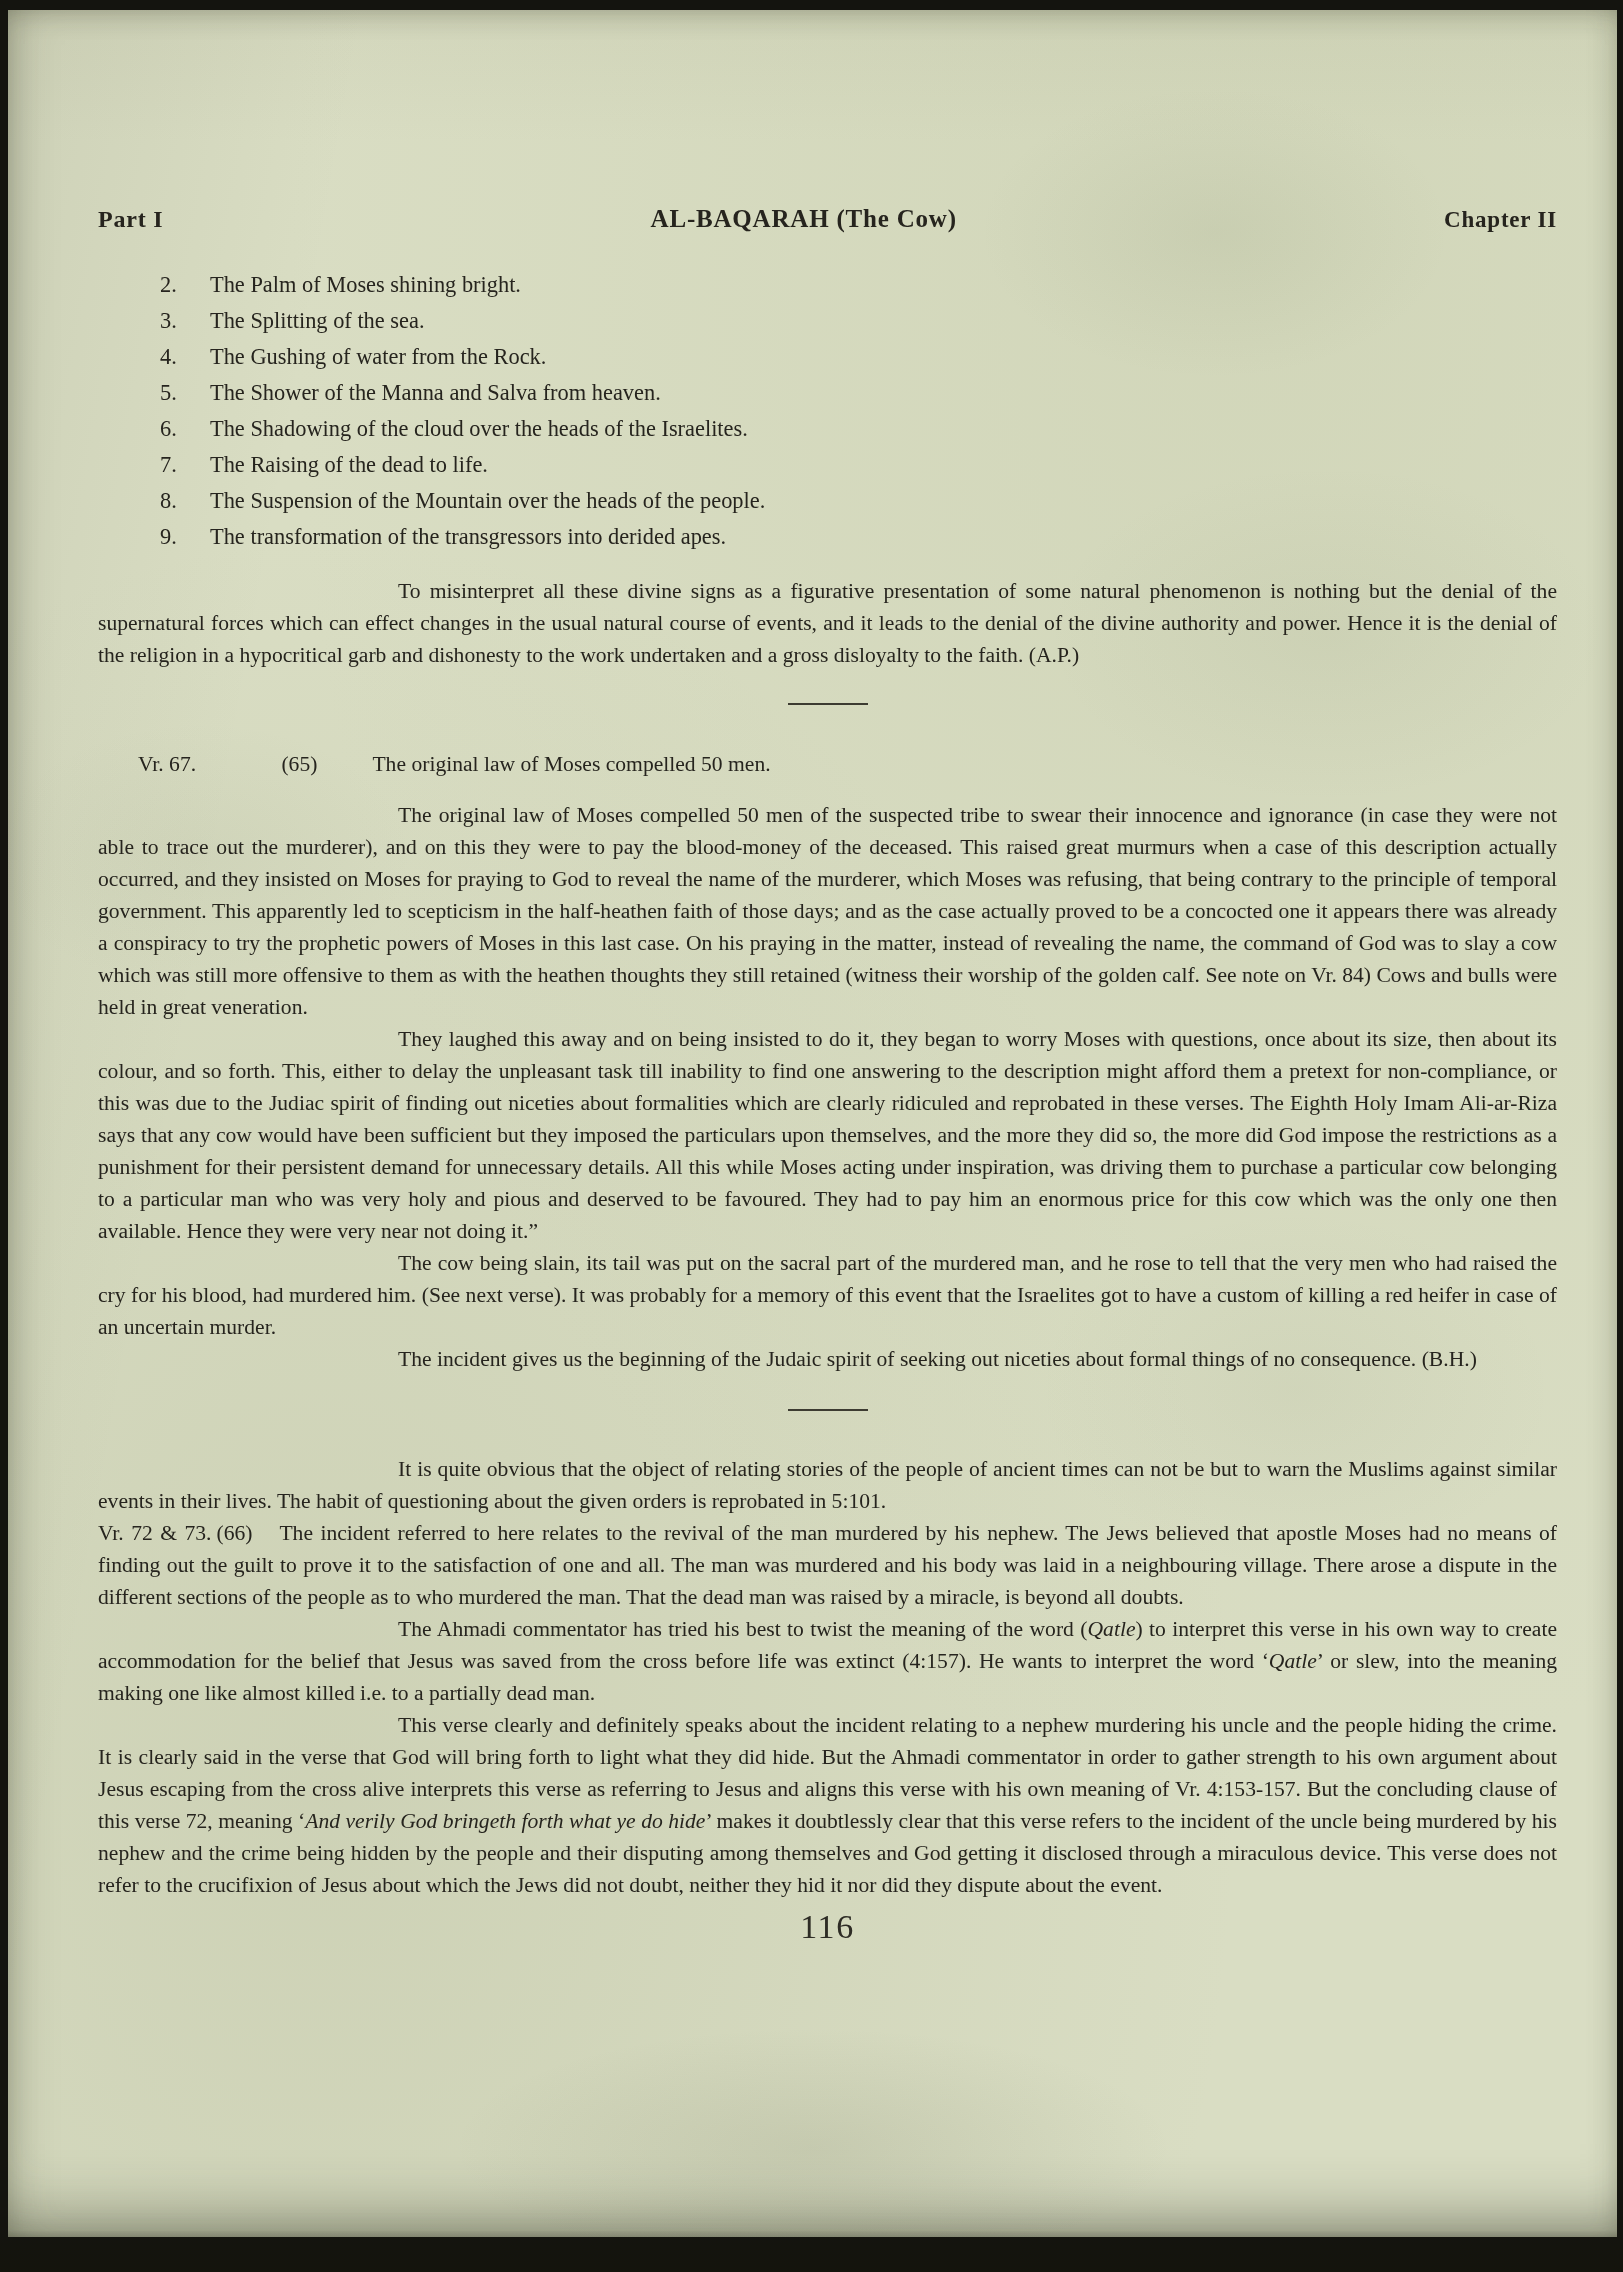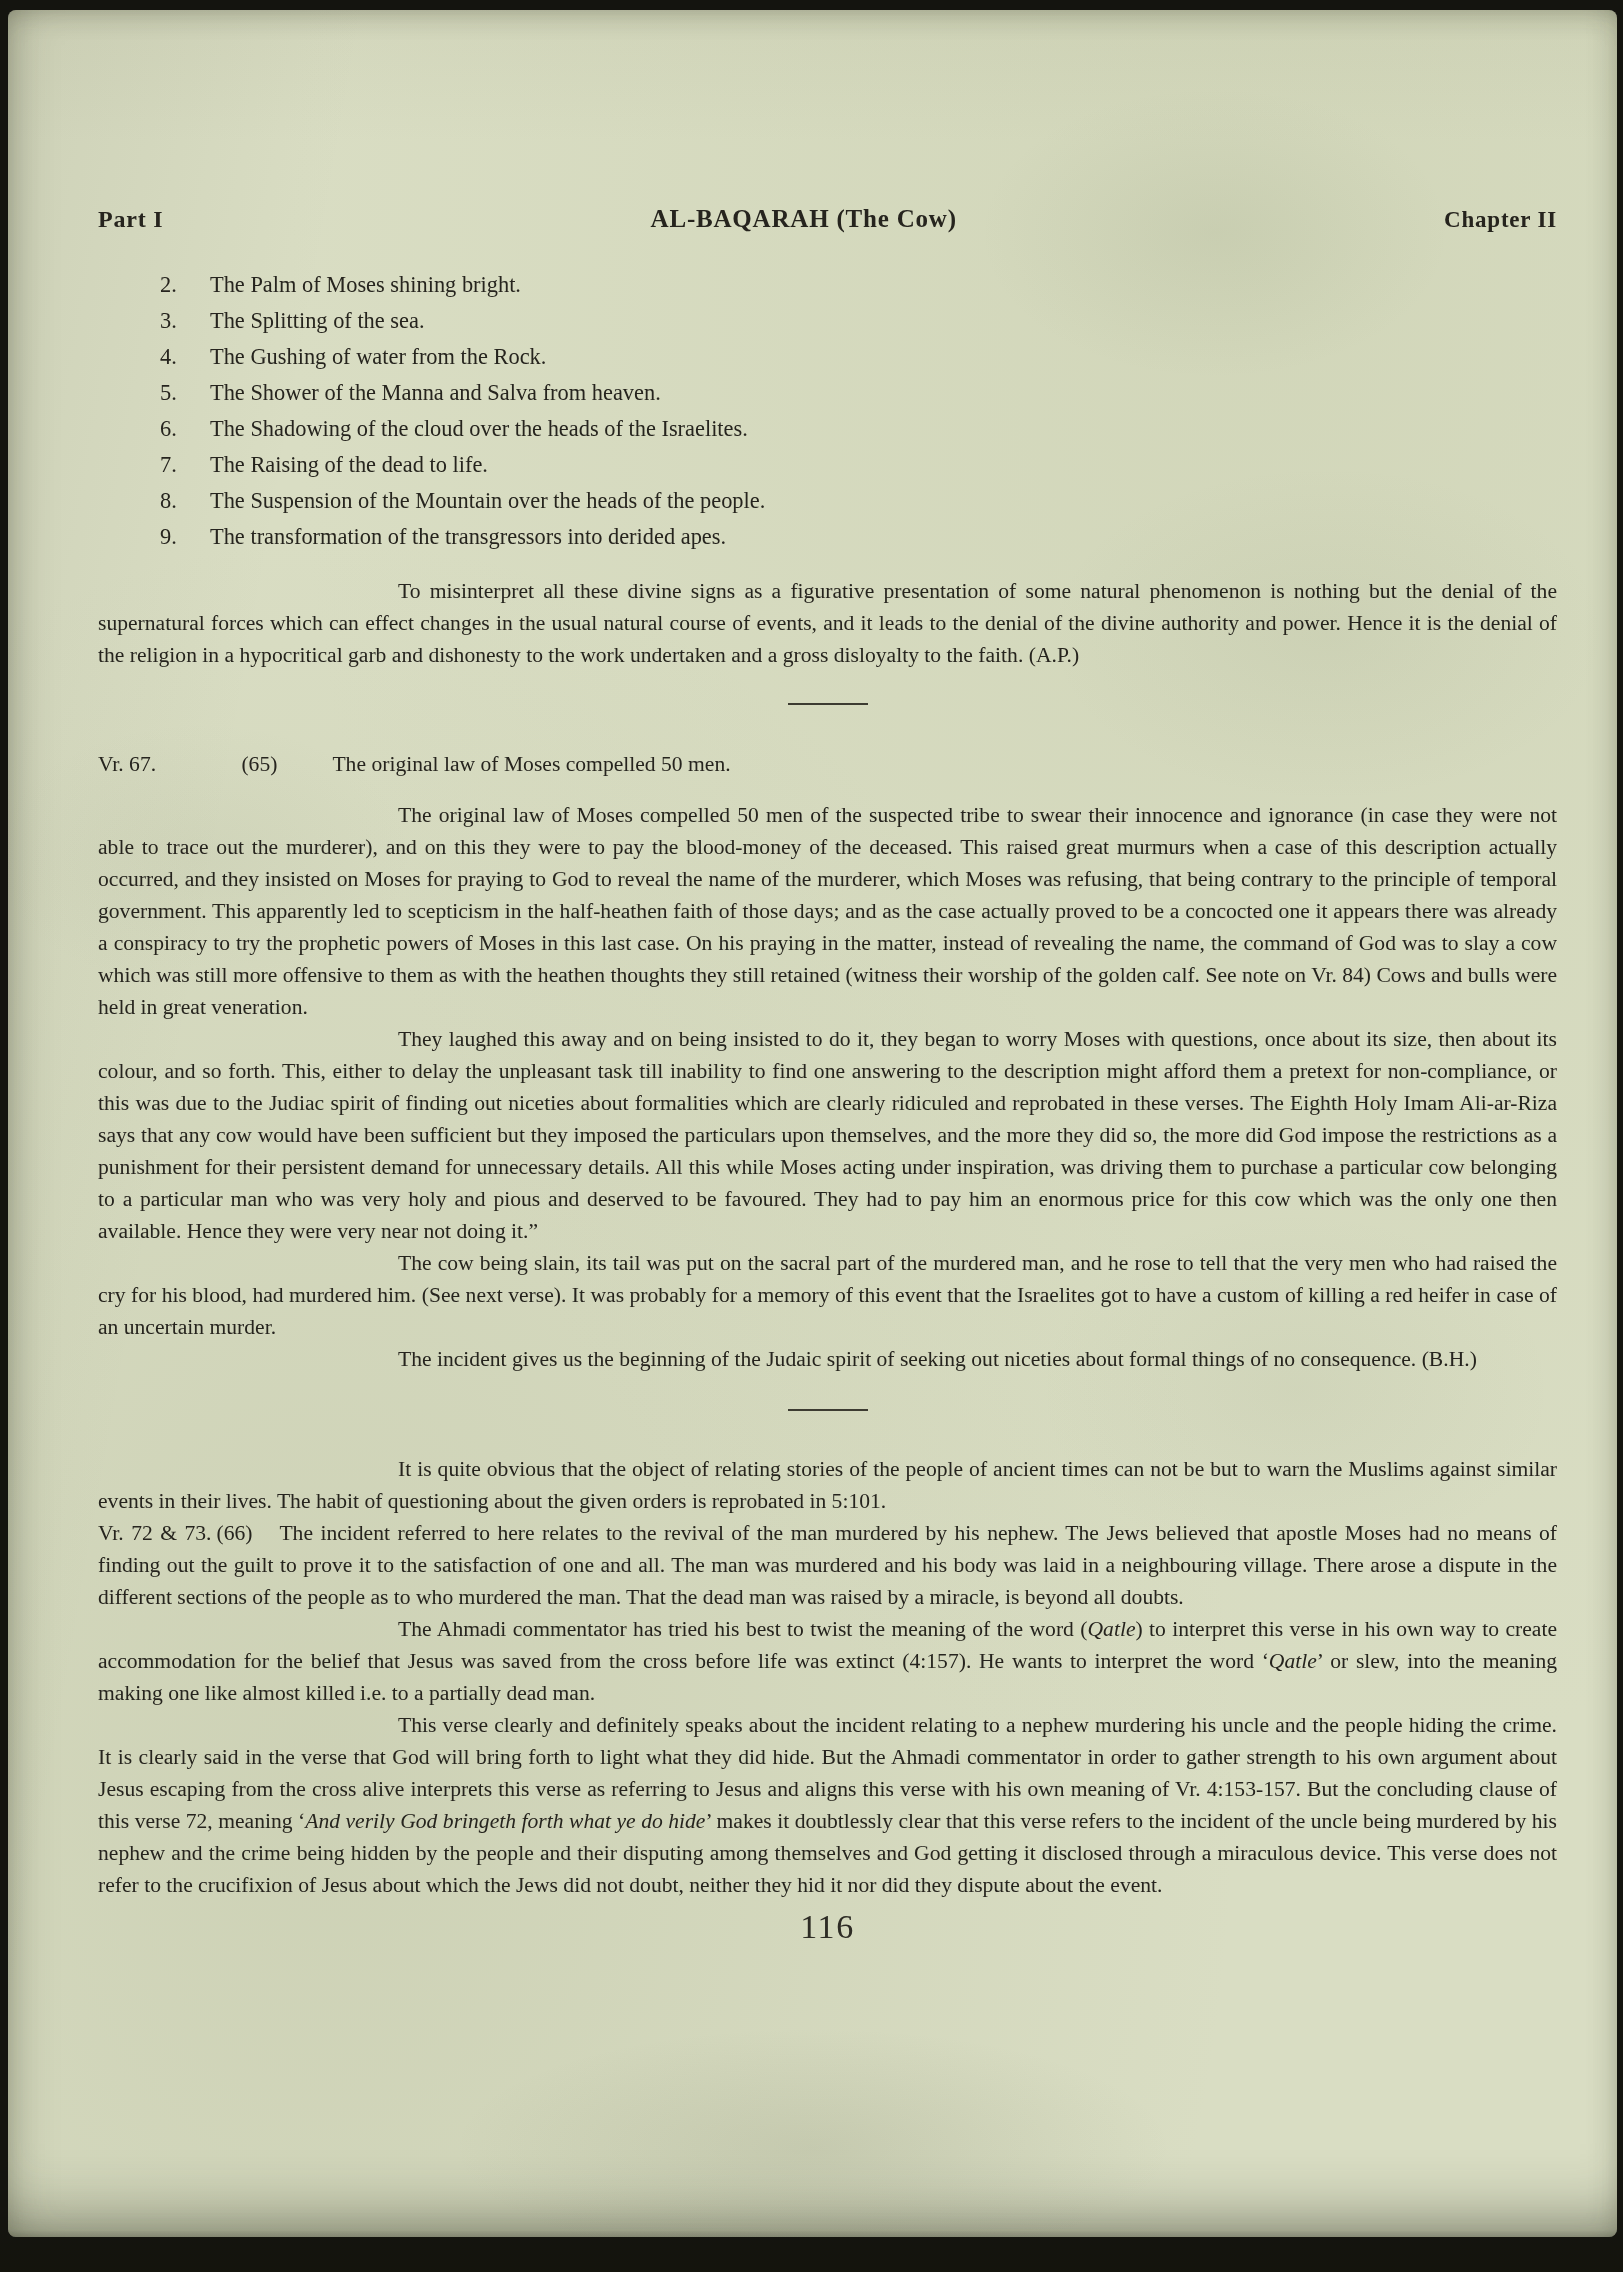--- a/index.html
+++ b/index.html
@@ -13,21 +13,21 @@
   .paper{
     position:absolute;
     left:8px;top:9.6px;
     width:1609px;height:2227px;
     background:
       linear-gradient(100deg, rgba(110,112,88,0.10) 0%, rgba(0,0,0,0) 18%),
       linear-gradient(to bottom, rgba(140,140,110,0.08) 0%, rgba(0,0,0,0) 6%),
       radial-gradient(ellipse at 78% 12%, rgba(196,202,168,0.35), rgba(0,0,0,0) 55%),
       radial-gradient(ellipse at 20% 80%, rgba(170,176,142,0.25), rgba(0,0,0,0) 50%),
       #d9ddc3;
-    border-radius:8px;
+    border-radius:0;
     box-shadow:
       inset 22.4px 0 48px -22.4px rgba(60,62,42,0.35),
       inset -11.2px 0 32px -16px rgba(60,62,42,0.25),
       inset 0 -56px 64px -40px rgba(45,46,30,0.45),
       inset 0 14.4px 32px -19px rgba(45,46,30,0.30);
   }
   .paper::before{ 
     content:"";
     position:absolute;inset:0;
     background:
@@ -72,21 +72,21 @@
     width:80px;height:0;
     border-top:2.4px solid #3c3b31;
     margin:32px auto 46px auto;
   }
   .divider.second{margin:34px auto 42px auto;}
   .vr-line{
     font-size:21.6px;
     line-height:27px;
     margin-bottom:21px;
   }
-  .vr-ref{display:inline-block;width:138px;}
+  .vr-ref{display:inline-block;width:138px;margin-left:40px;}
   .vr-note{display:inline-block;width:86px;}
   .vr-inline-ref{margin-right:5px;}
   .vr-inline-note{margin-right:27px;}
   .mb40{margin-bottom:32px;}
   .mb30{margin-bottom:24px;}
   .mb28{margin-bottom:22.4px;}
   .mb26{margin-bottom:21px;}
   .mb24{margin-bottom:19px;}
   .mb36{margin-bottom:29px;}
   .em{font-style:italic;}

